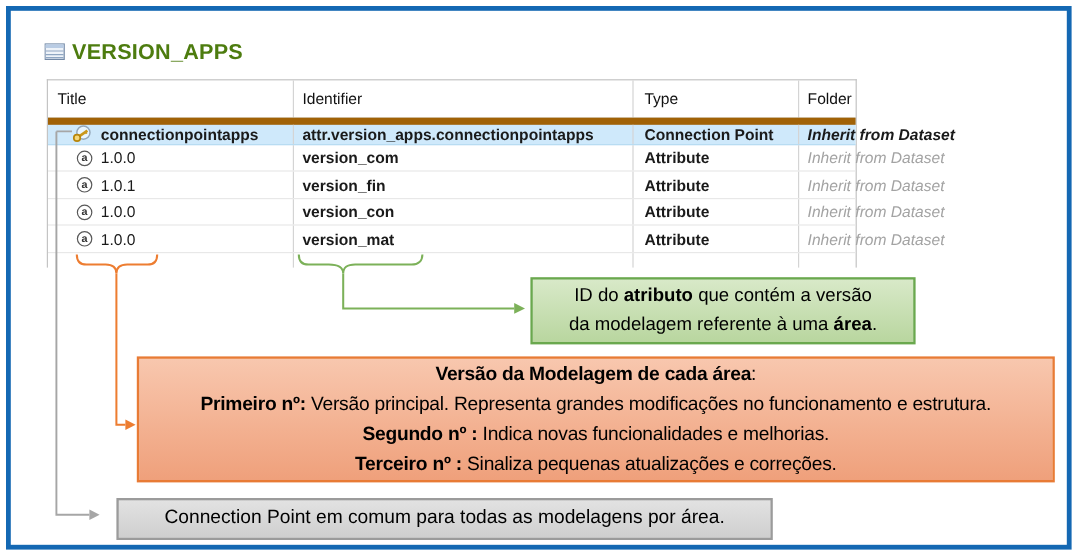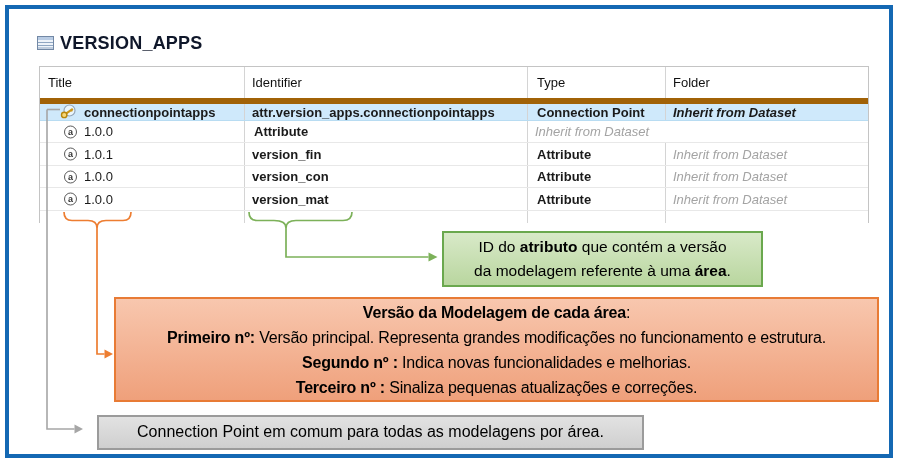--- a/index.html
+++ b/index.html
@@ -4,24 +4,24 @@
 <style>
   * { box-sizing: border-box; margin: 0; padding: 0; }
   html,body { background:#fff; }
   body { font-family: "Liberation Sans", sans-serif; }
   .canvas { position:relative; width:898px; height:464px; background:#fff; overflow:hidden; }
   .frame { position:absolute; left:5px; top:5px; width:888px; height:453px;
            border:4px solid #1468b3; background:#fff; }
 
   
   .titlebar { position:absolute; left:28px; top:24px; display:flex; align-items:center; gap:5px; }
-  .title-text { font-size:18px; font-weight:700; color:#0f172a; letter-spacing:.2px; }
+  .title-text { font-size:18px; font-weight:700; color:#4d7c0f; letter-spacing:.2px; }
 
   
-  .dtable { position:absolute; left:30px; top:57px; width:830px;
+  .dtable { position:absolute; left:30px; top:57px; width:675px;
             border-top:1px solid #c4c4c4; border-left:1px solid #c4c4c4; border-right:1px solid #c4c4c4;
             background:#fff; font-size:13px; color:#1a1a1a; }
   .trow { display:grid; grid-template-columns:205px 283px 138px 154px; align-items:center; position:relative; }
   .trow .cell { height:100%; display:flex; align-items:center; border-right:1px solid #d4d4d4; overflow:hidden; white-space:nowrap; }
   .trow .cell:last-child { border-right:none; }
   .thead { height:31px; }
   .thead .cell { font-weight:400; color:#111; }
   .c1 { padding-left:8px; position:relative; }
   .c2 { padding-left:7px;text-align:right; }
   .c3 { padding-left:9px; }
@@ -97,20 +97,21 @@
         <span class="cell c2">attr.version_apps.connectionpointapps</span>
         <span class="cell c3">Connection Point</span>
         <span class="cell c4">Inherit from Dataset</span>
       </div>
 
       <div class="trow r">
         <span class="cell c1">
           <span class="attr-icon">a</span>
           <span>1.0.0</span>
         </span>
+        <span class="cell c2">version_com</span>
         <span class="cell c3">Attribute</span>
         <span class="cell c4">Inherit from Dataset</span>
       </div>
 
       <div class="trow r">
         <span class="cell c1">
           <span class="attr-icon">a</span>
           <span>1.0.1</span>
         </span>
         <span class="cell c2">version_fin</span>

